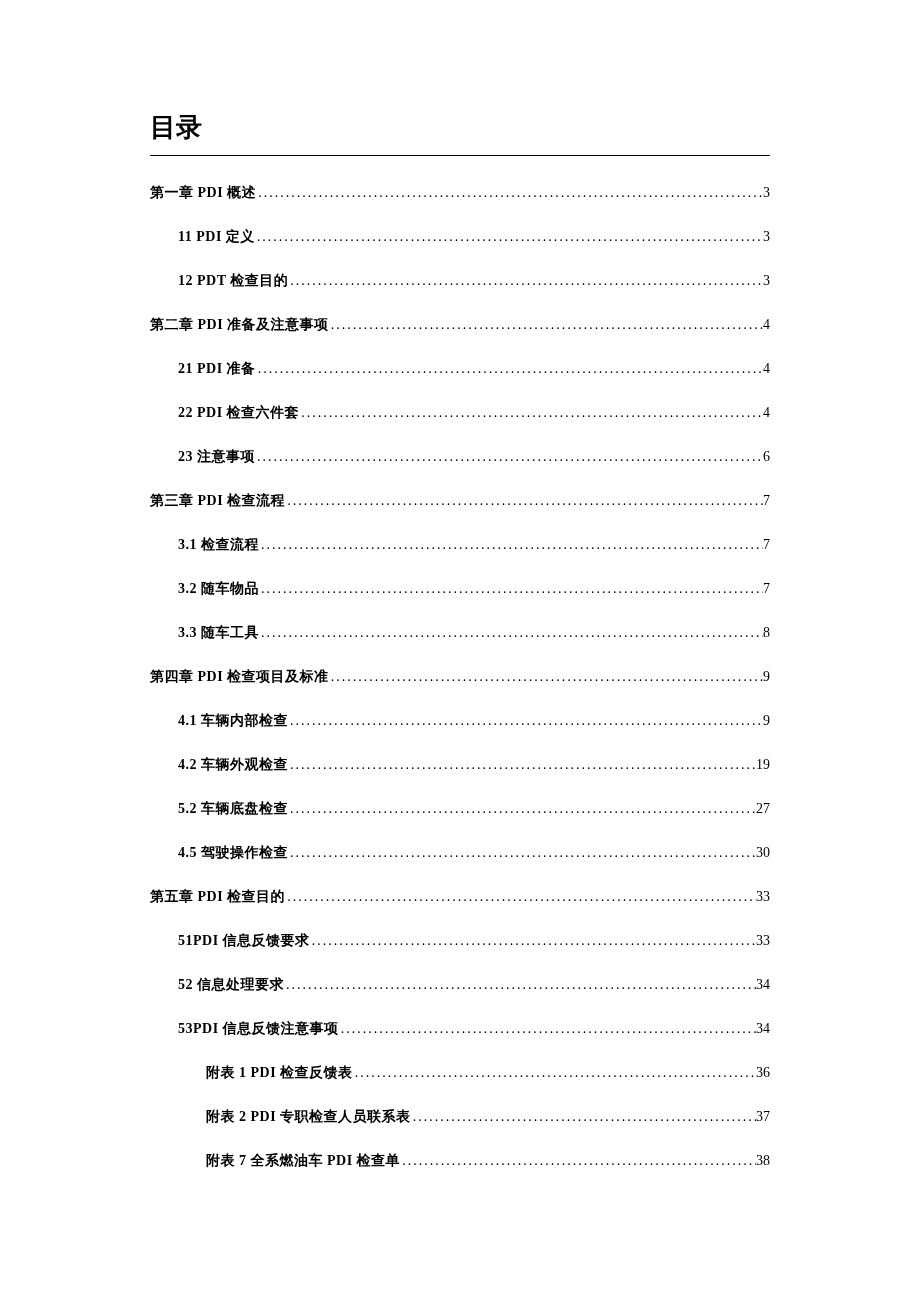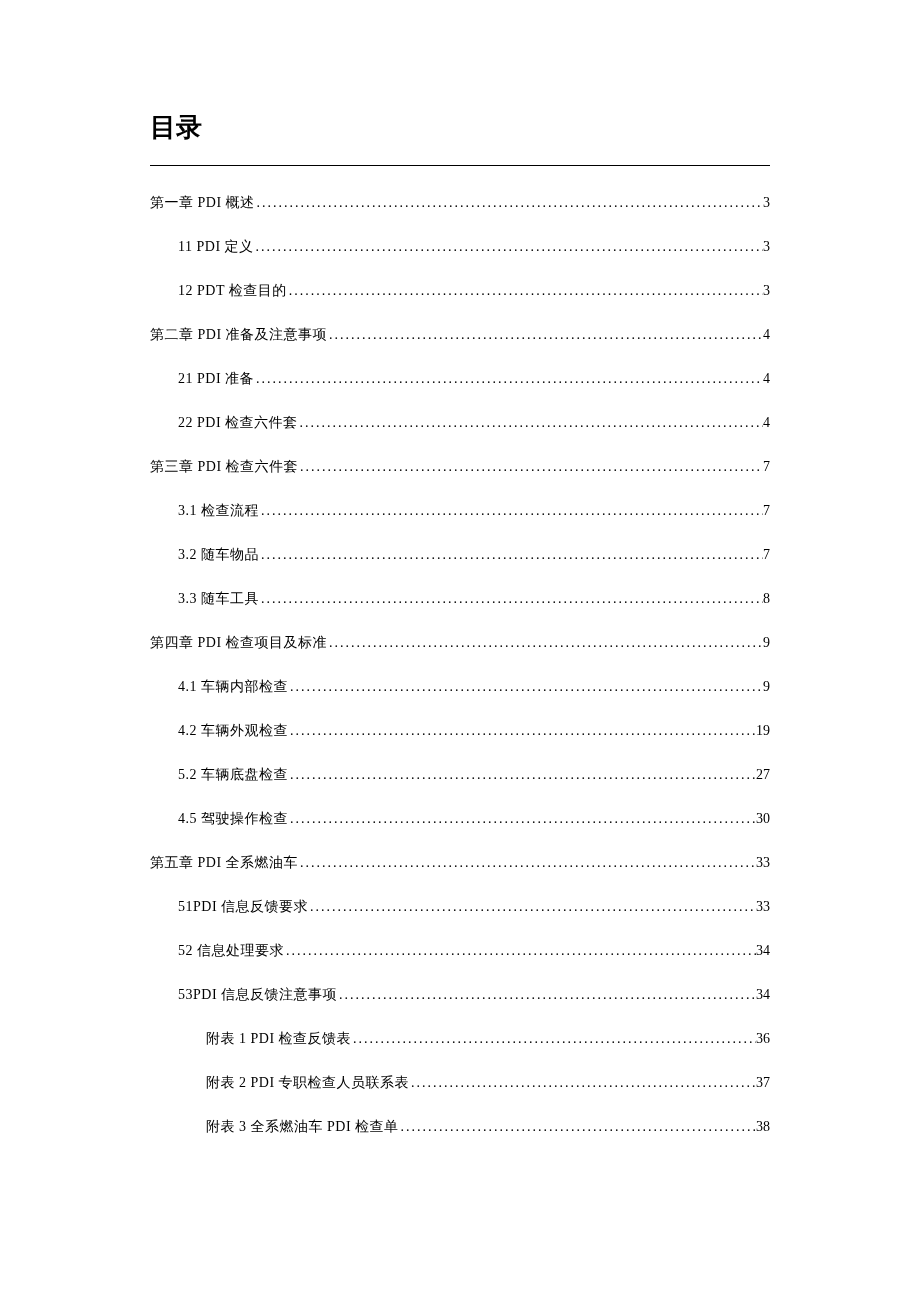--- a/index.html
+++ b/index.html
@@ -9,34 +9,34 @@
     height: 1301px;
     font-family: "SimSun", "宋体", serif;
     color: #000000;
     padding: 110px 150px 0 150px;
   }
   .toc-title {
     font-family: "SimHei", "黑体", sans-serif;
     font-size: 26px;
     font-weight: bold;
     border-bottom: 1.5px solid #000;
-    padding-bottom: 20px;
+    padding-bottom: 10px;
     margin-bottom: 28px;
   }
   .toc-entry {
     display: flex;
     align-items: baseline;
     font-size: 14px;
     margin-bottom: 26px;
     white-space: nowrap;
   }
   .toc-entry.level-0 { padding-left: 0; }
   .toc-entry.level-1 { padding-left: 28px; }
   .toc-entry.level-2 { padding-left: 56px; align-items: center; }
-  .toc-label { flex: 0 0 auto; letter-spacing: 0.5px; }
+  .toc-label { flex: 0 0 auto; letter-spacing: 0.5px; font-weight: bold; }
   .toc-leader {
     flex: 1 1 auto;
     overflow: hidden;
     letter-spacing: 2px;
     color: #000;
     padding: 0 2px;
   }
   .toc-leader::after {
     content: "..................................................................................................................................";
   }
@@ -71,22 +71,27 @@
     <div class="toc-entry level-1">
       <span class="toc-label">21  PDI 准备</span>
       <span class="toc-leader"></span>
       <span class="toc-page">4</span>
     </div>
     <div class="toc-entry level-1">
       <span class="toc-label">22  PDI 检查六件套</span>
       <span class="toc-leader"></span>
       <span class="toc-page">4</span>
     </div>
+    <div class="toc-entry level-1">
+      <span class="toc-label">23 注意事项</span>
+      <span class="toc-leader"></span>
+      <span class="toc-page">6</span>
+    </div>
     <div class="toc-entry level-0">
-      <span class="toc-label">第三章 PDI 检查六件套</span>
+      <span class="toc-label">第三章 PDI 检查流程</span>
       <span class="toc-leader"></span>
       <span class="toc-page">7</span>
     </div>
     <div class="toc-entry level-1">
       <span class="toc-label">3.1 检查流程</span>
       <span class="toc-leader"></span>
       <span class="toc-page">7</span>
     </div>
     <div class="toc-entry level-1">
       <span class="toc-label">3.2 随车物品</span>
@@ -117,21 +122,21 @@
       <span class="toc-label">5.2 车辆底盘检查</span>
       <span class="toc-leader"></span>
       <span class="toc-page">27</span>
     </div>
     <div class="toc-entry level-1">
       <span class="toc-label">4.5 驾驶操作检查</span>
       <span class="toc-leader"></span>
       <span class="toc-page">30</span>
     </div>
     <div class="toc-entry level-0">
-      <span class="toc-label">第五章 PDI 全系燃油车</span>
+      <span class="toc-label">第五章 PDI 检查目的</span>
       <span class="toc-leader"></span>
       <span class="toc-page">33</span>
     </div>
     <div class="toc-entry level-1">
       <span class="toc-label">51PDI 信息反馈要求</span>
       <span class="toc-leader"></span>
       <span class="toc-page">33</span>
     </div>
     <div class="toc-entry level-1">
       <span class="toc-label">52 信息处理要求</span>
@@ -147,17 +152,17 @@
       <span class="toc-label">附表 1  PDI 检查反馈表</span>
       <span class="toc-leader"></span>
       <span class="toc-page">36</span>
     </div>
     <div class="toc-entry level-2">
       <span class="toc-label">附表 2  PDI 专职检查人员联系表</span>
       <span class="toc-leader"></span>
       <span class="toc-page">37</span>
     </div>
     <div class="toc-entry level-2">
-      <span class="toc-label">附表 3 全系燃油车 PDI 检查单</span>
+      <span class="toc-label">附表 7 全系燃油车 PDI 检查单</span>
       <span class="toc-leader"></span>
       <span class="toc-page">38</span>
     </div>
   </div>
 
 </body></html>

